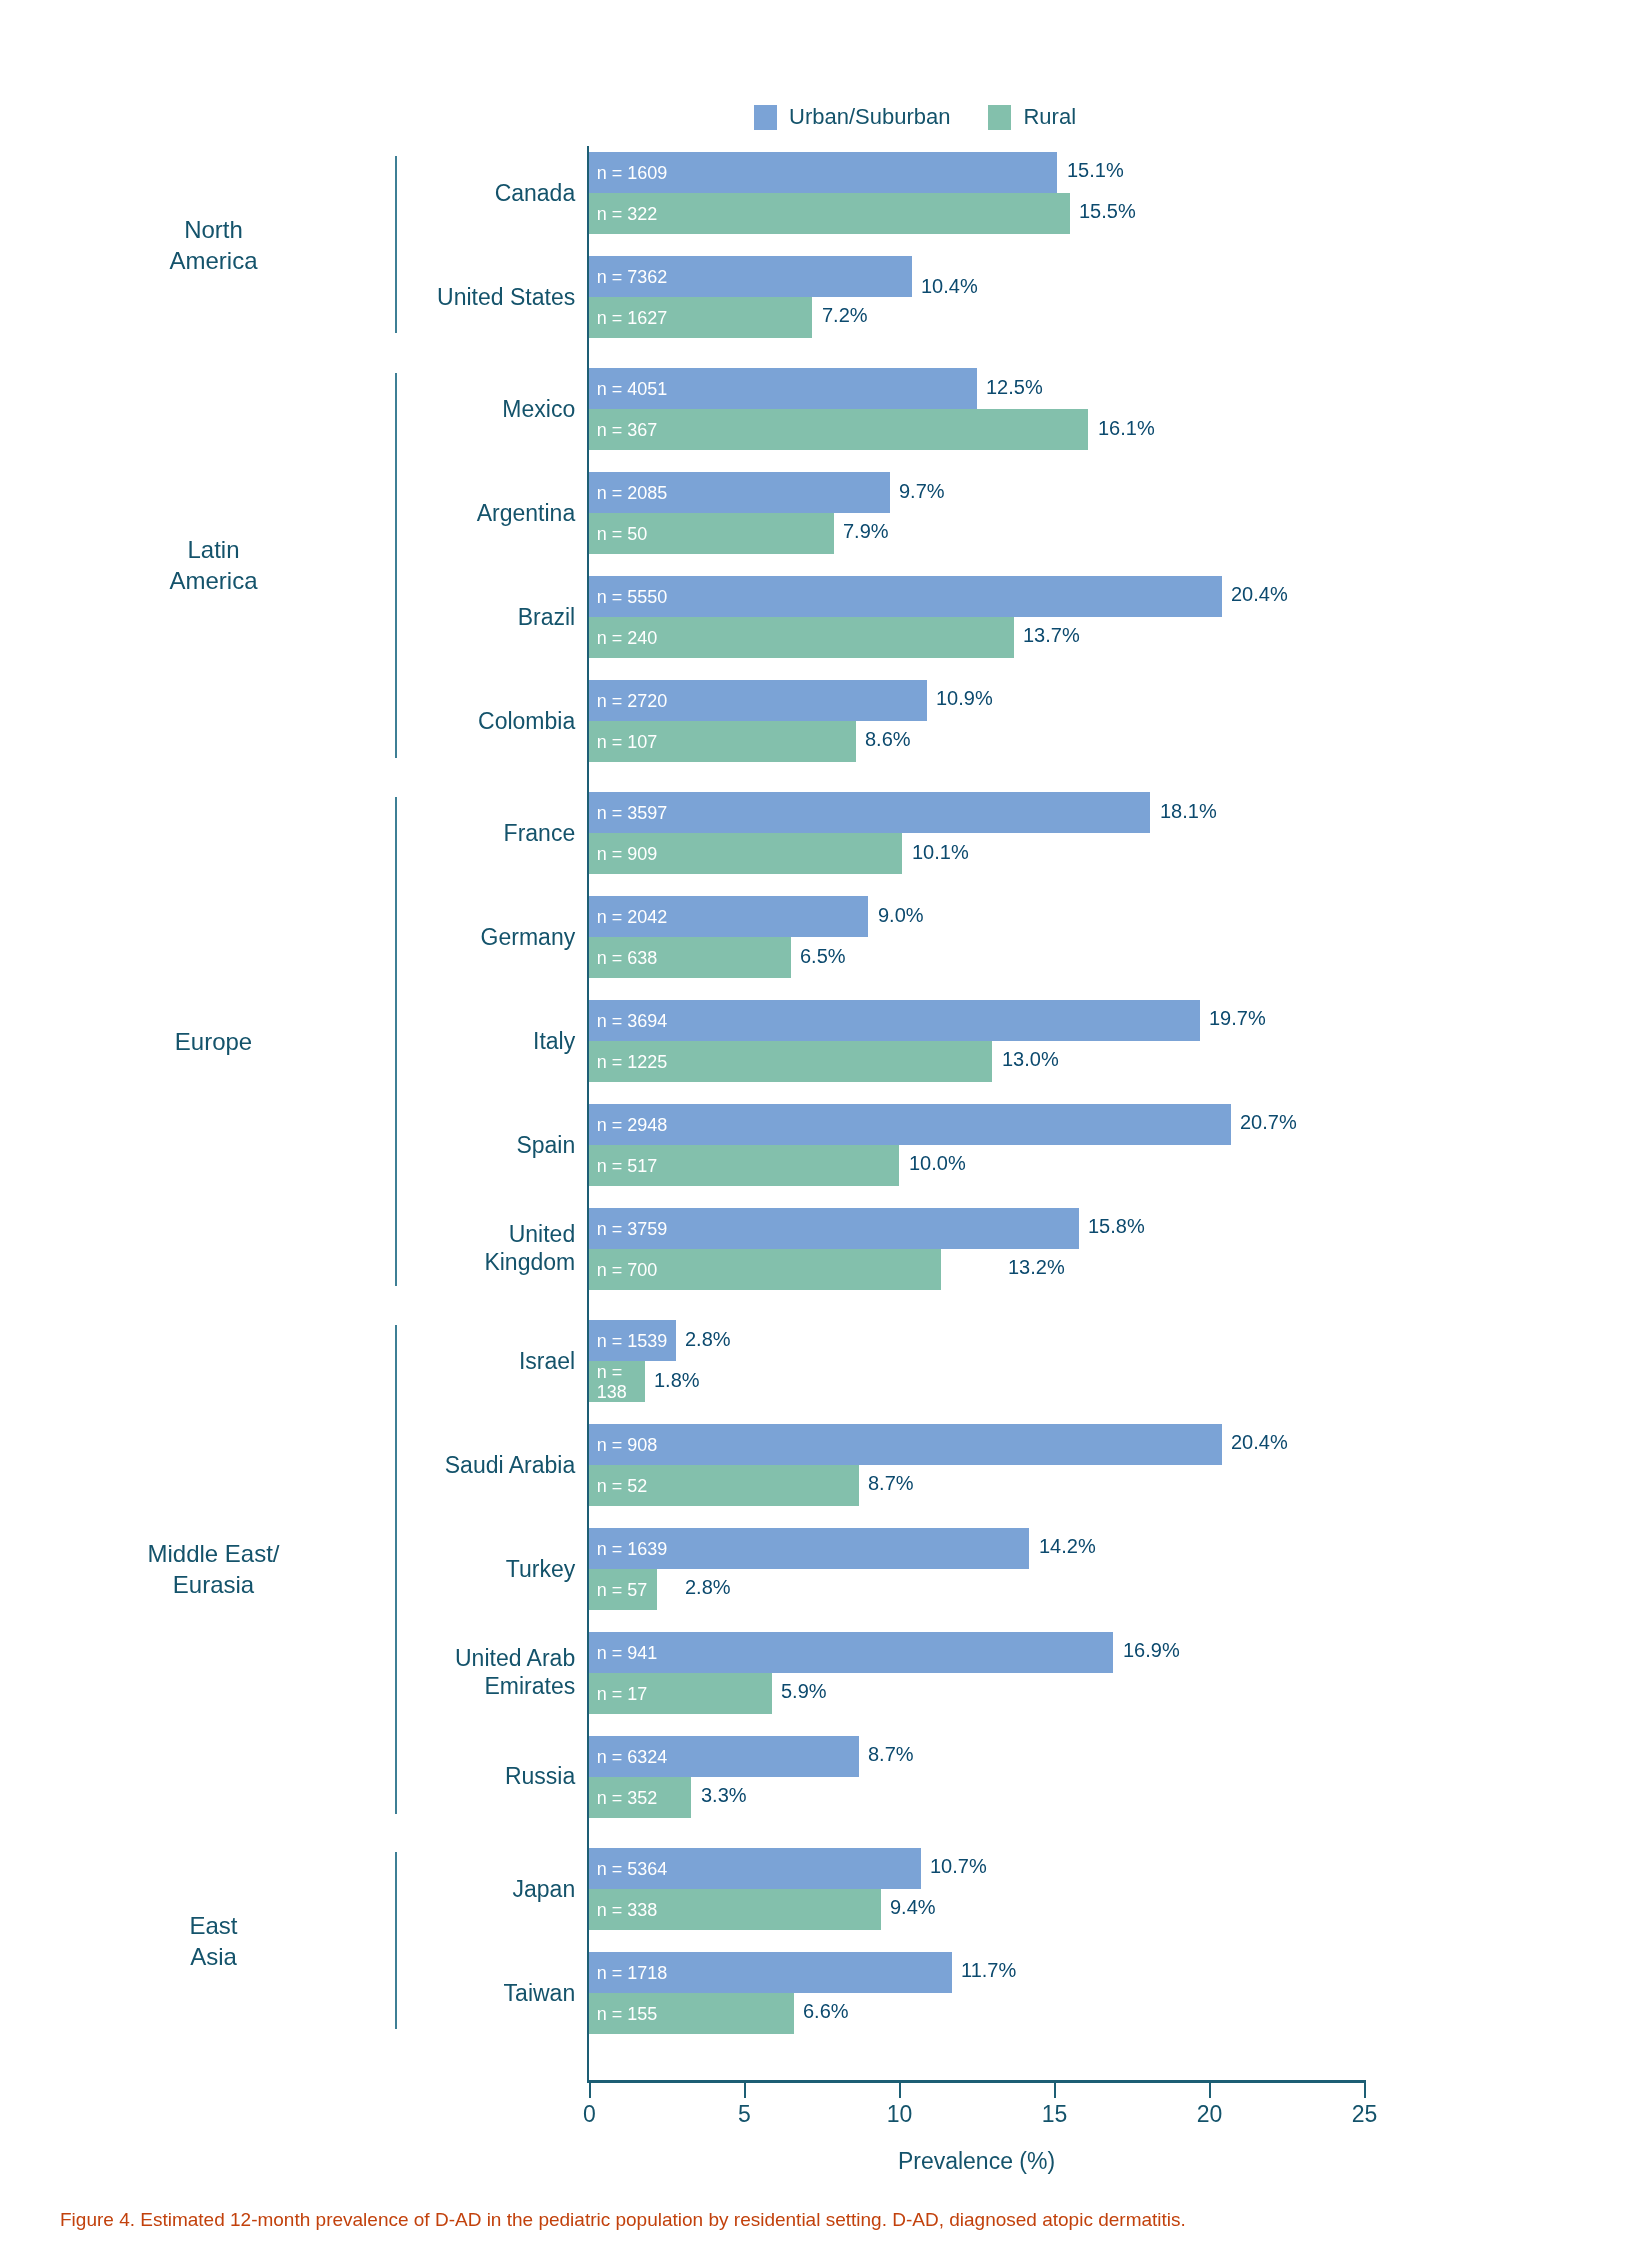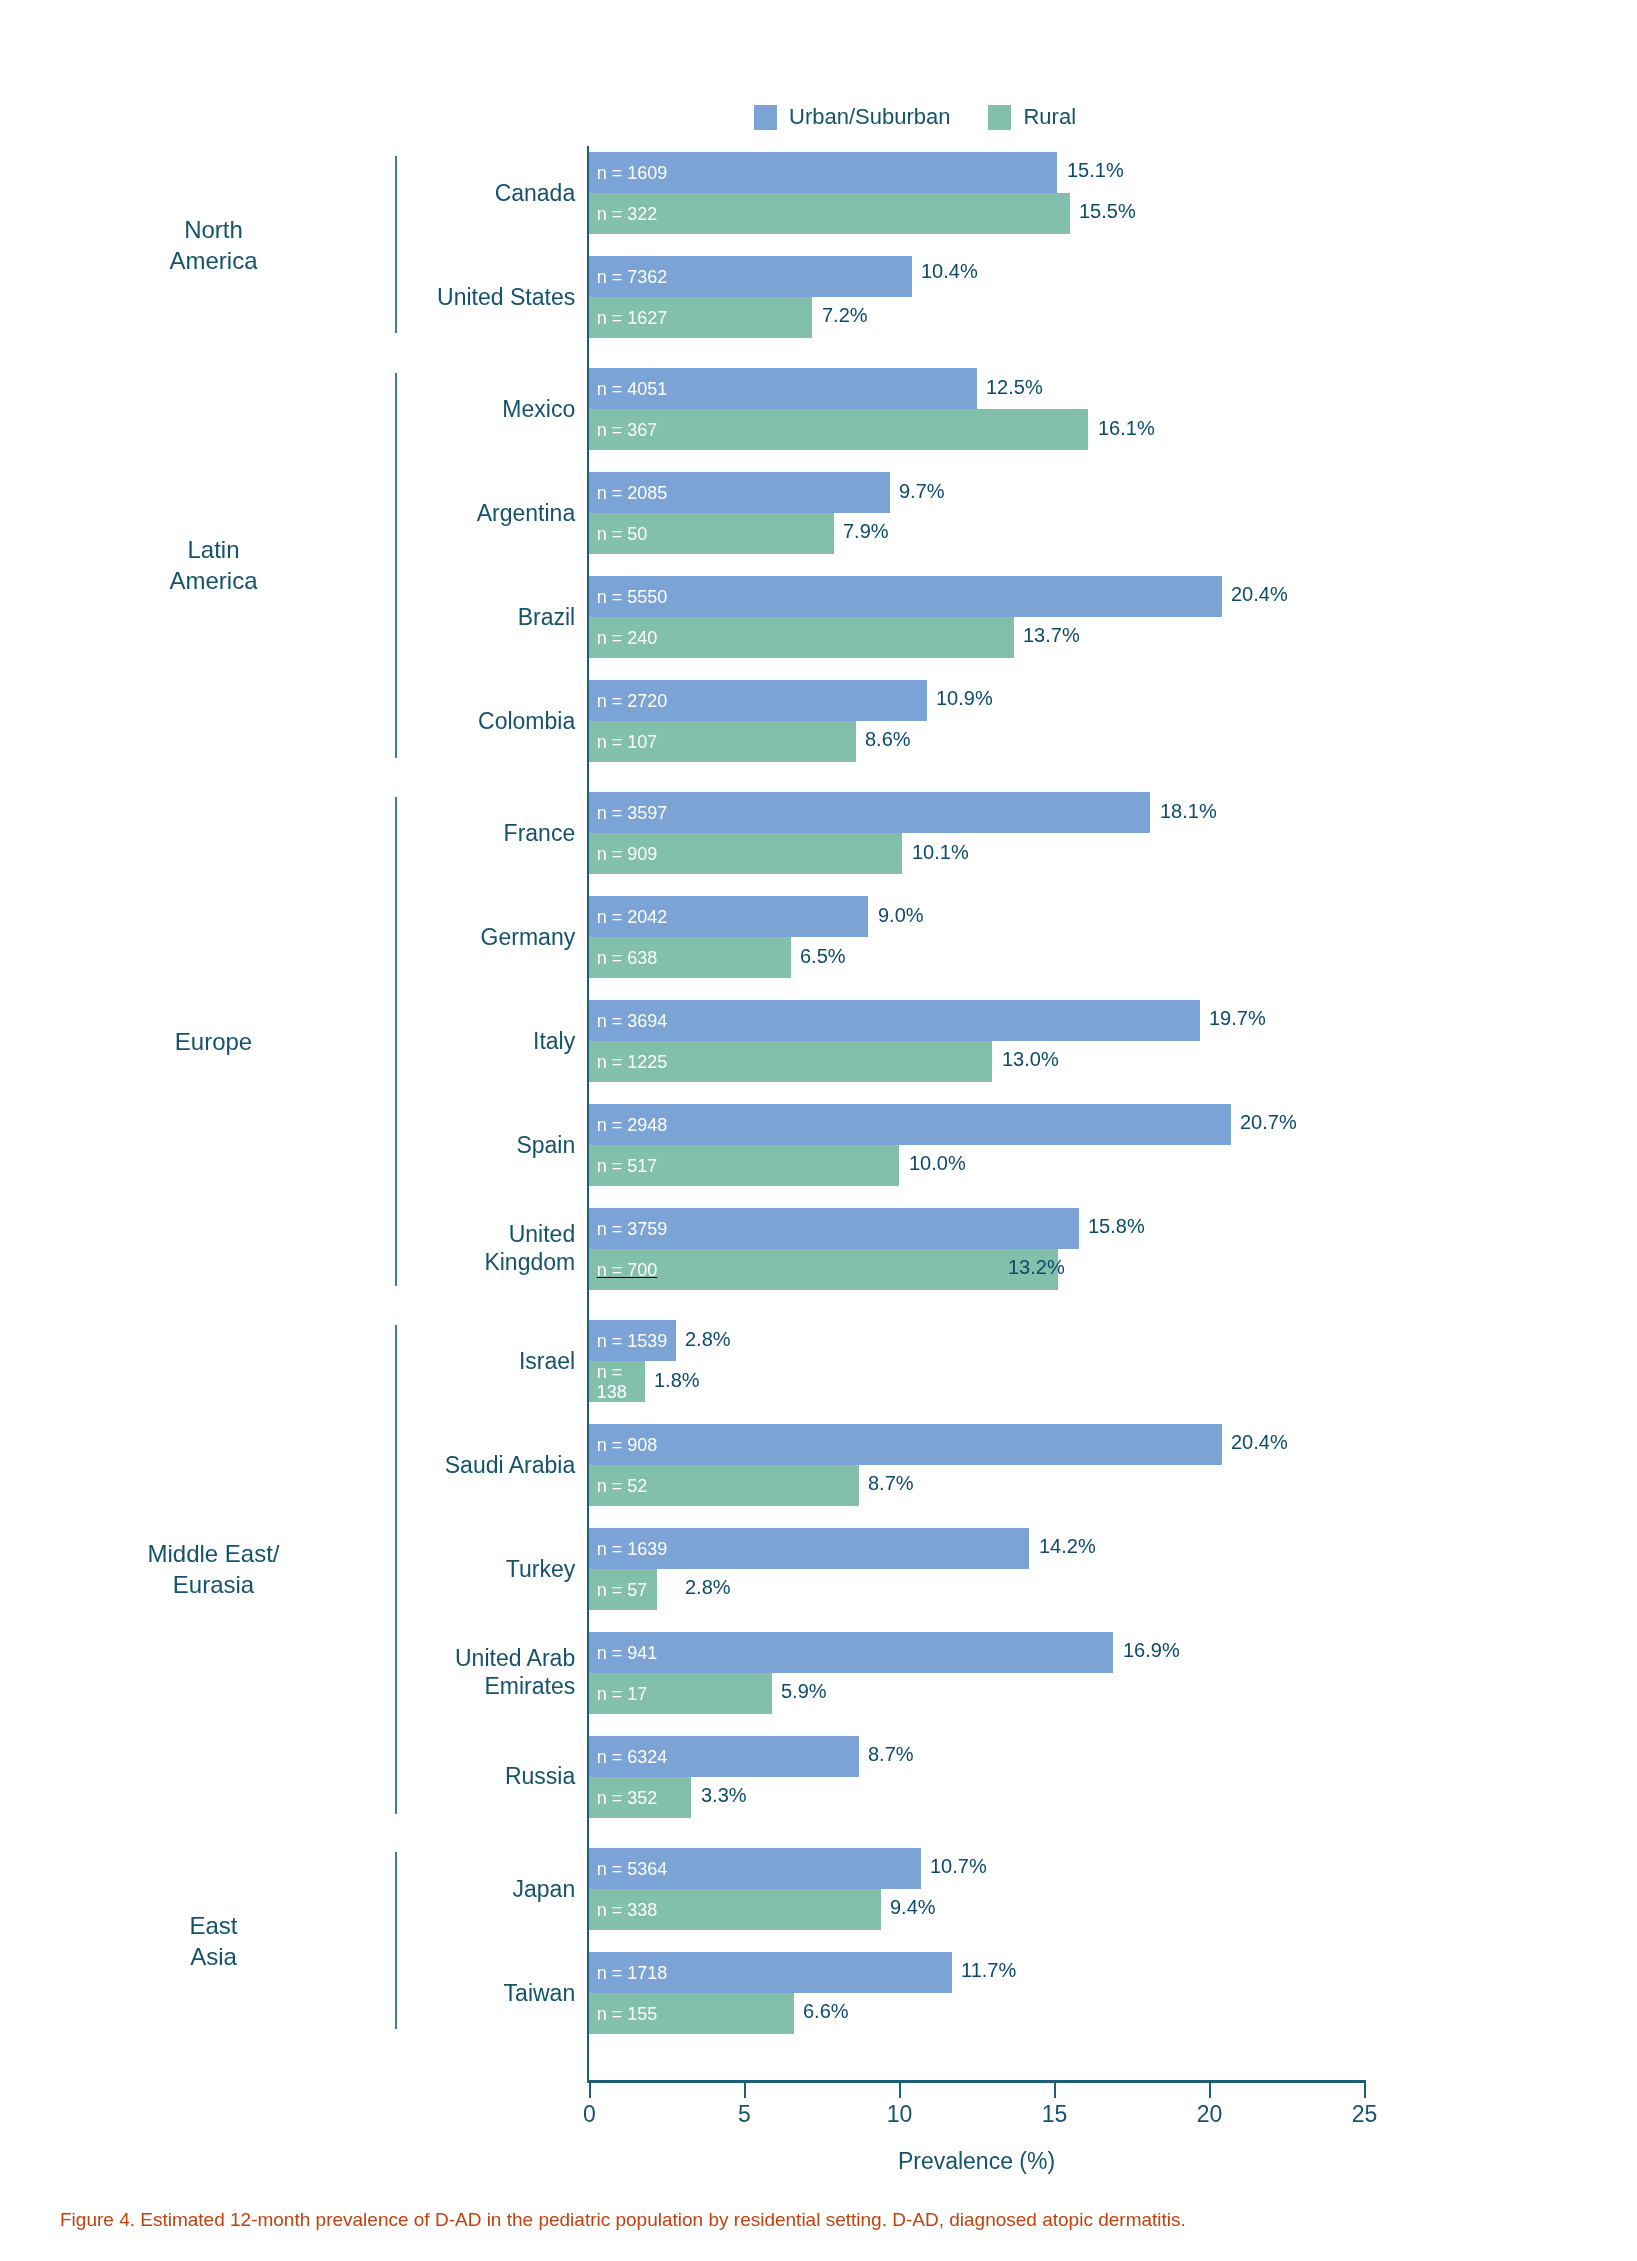--- a/index.html
+++ b/index.html
@@ -188,21 +188,21 @@
         </div>
         <div class="value-label" style="left: 1079px; top: 200px;">15.5%</div>
         <div class="country-label-wrap" style="top: 179px;">
           <div class="country-label">
             <div>Canada</div>
           </div>
         </div>
         <div class="bar urban" style="top: 256px; width: 323px;">
           <span class="bar-n">n = 7362</span>
         </div>
-        <div class="value-label" style="left: 921px; top: 260px;">10.4%</div>
+        <div class="value-label" style="left: 921px; top: 275px;">10.4%</div>
         <div class="bar rural" style="top: 297px; width: 223px;">
           <span class="bar-n">n = 1627</span>
         </div>
         <div class="value-label" style="left: 822px; top: 304px;">7.2%</div>
         <div class="country-label-wrap" style="top: 283px;">
           <div class="country-label">
             <div>United States</div>
           </div>
         </div>
         <div class="bar urban" style="top: 368px; width: 388px;">
@@ -306,21 +306,21 @@
         <div class="value-label" style="left: 909px; top: 1152px;">10.0%</div>
         <div class="country-label-wrap" style="top: 1131px;">
           <div class="country-label">
             <div>Spain</div>
           </div>
         </div>
         <div class="bar urban" style="top: 1208px; width: 490px;">
           <span class="bar-n">n = 3759</span>
         </div>
         <div class="value-label" style="left: 1088px; top: 1215px;">15.8%</div>
-        <div class="bar rural" style="top: 1249px; width: 469px; text-decoration: underline;">
+        <div class="bar rural" style="top: 1249px; width: 352px;">
           <span class="bar-n">n = 700</span>
         </div>
         <div class="value-label" style="left: 1008px; top: 1256px;">13.2%</div>
         <div class="country-label-wrap" style="top: 1220px;">
           <div class="country-label">
             <div>United</div>
             <div>Kingdom</div>
           </div>
         </div>
         <div class="bar urban" style="top: 1320px; width: 87px;">

